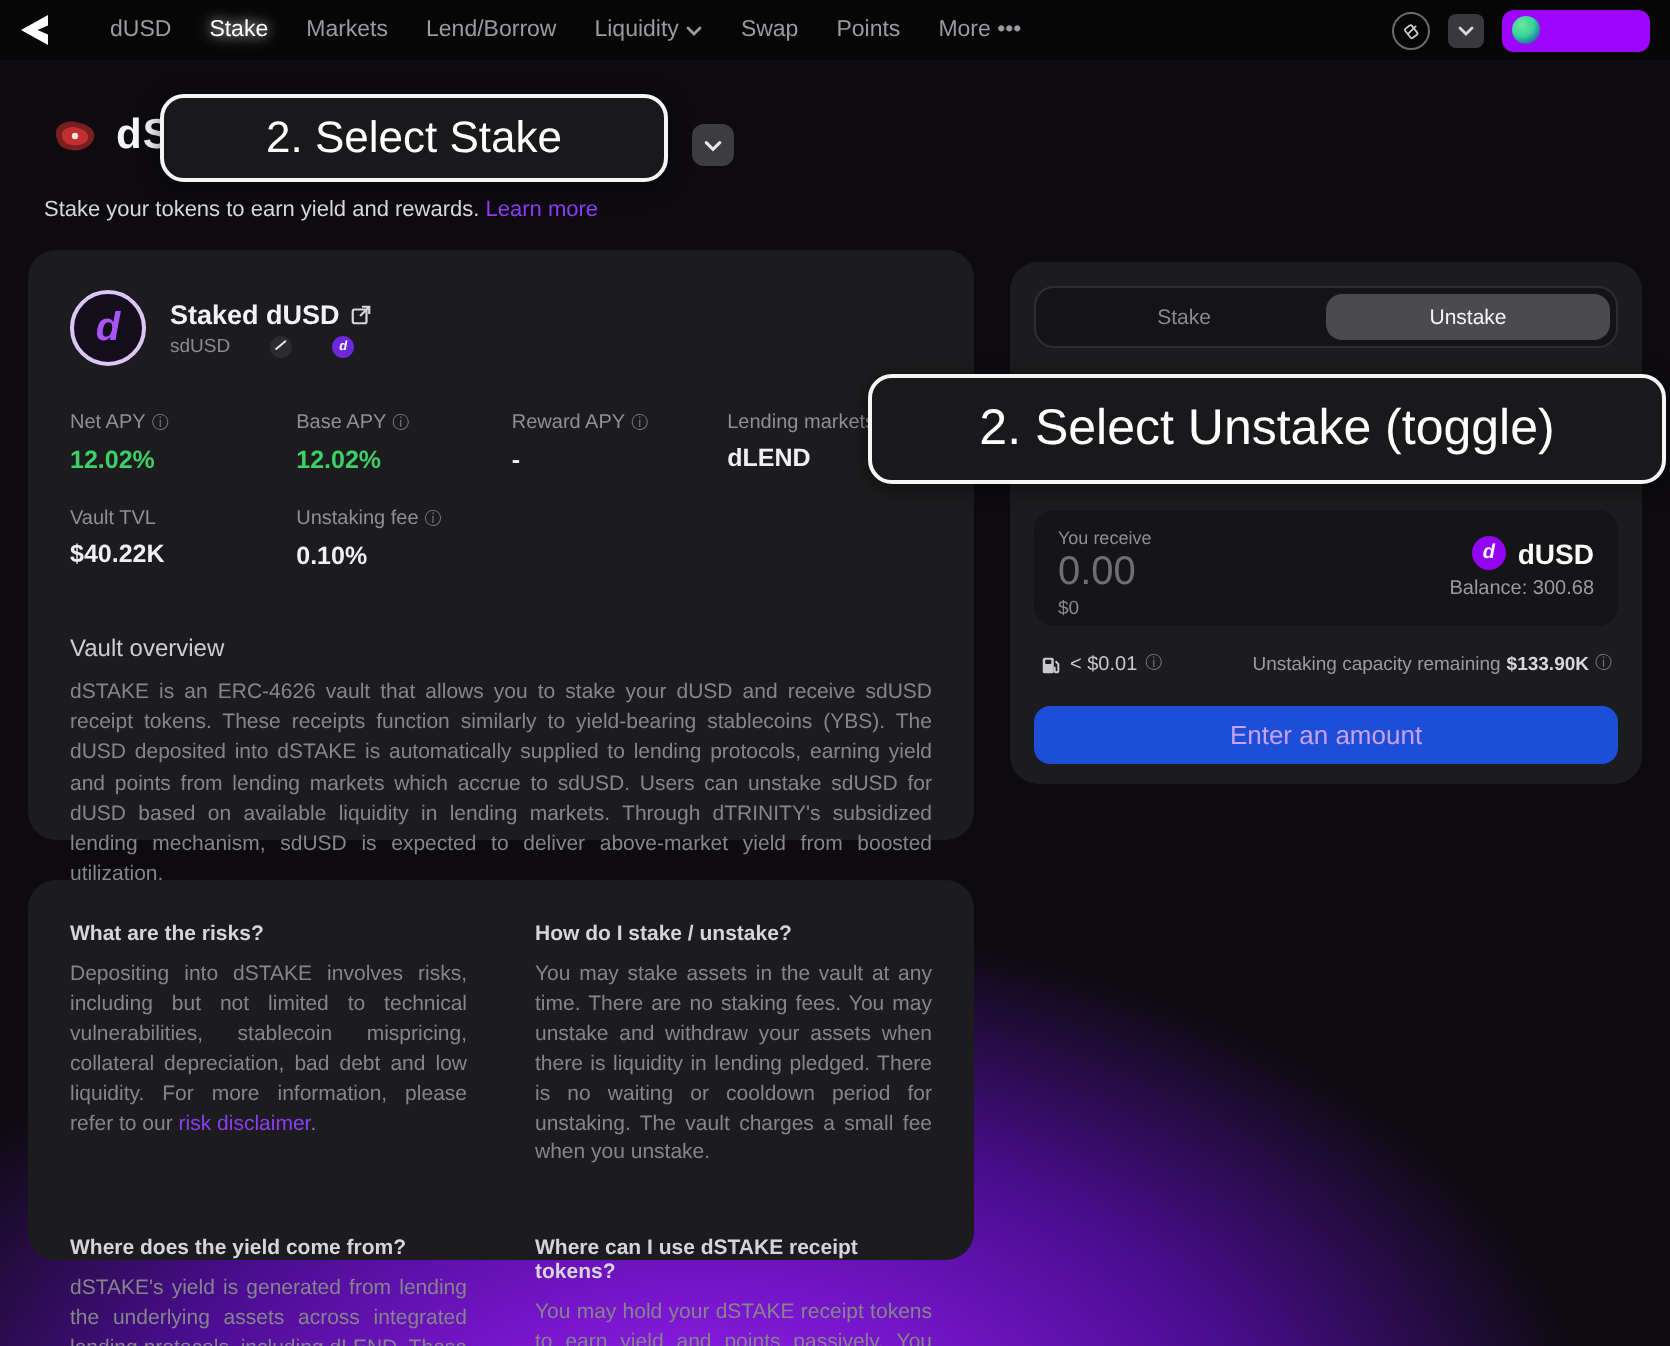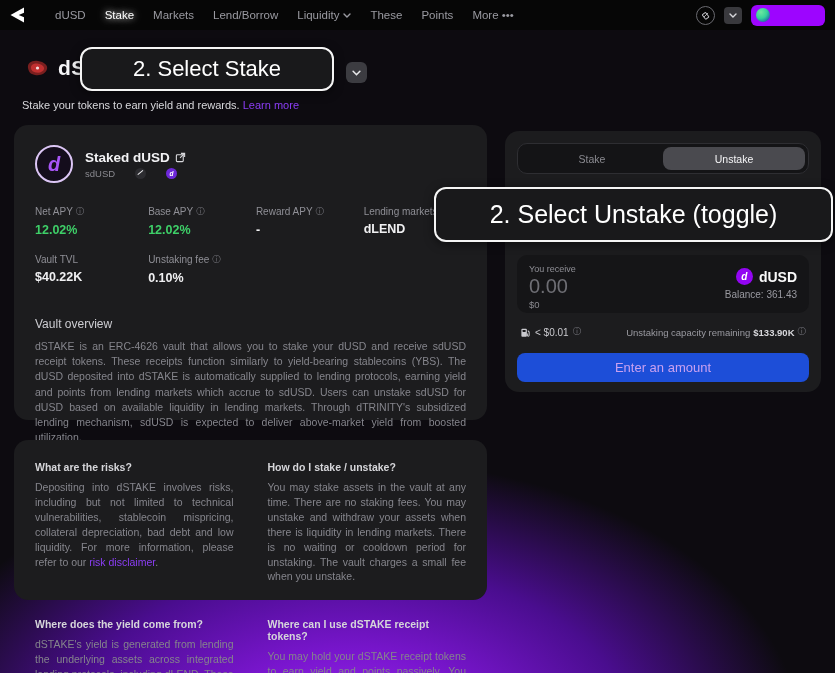--- a/index.html
+++ b/index.html
@@ -51,21 +51,21 @@
     position:absolute; left:346px; top:62px; width:21px; height:21px; border-radius:6px;
     background:#3c3c41; display:flex; align-items:center; justify-content:center; z-index:1; border:none; cursor:pointer;
   }
   .subtitle { position:absolute; left:22px; top:99px; font-size:11px; color:#d8d8dc; z-index:1; }
   .subtitle .link { color:#8b3df5; cursor:pointer; }
 
   
   .card { background:#1c1c1e; border-radius:14px; position:relative; }
   .left-col { position:absolute; left:14px; top:125px; width:473px; z-index:1; }
   .card1 { height:295px; padding:20px 21px; }
-  .card2 { margin-top:20px; height:160px; padding:21px 21px; display:grid; grid-template-columns:1fr 1fr; column-gap:26px; row-gap:22px;gap:34px; }
+  .card2 { margin-top:20px; height:190px; padding:21px 21px; display:grid; grid-template-columns:1fr 1fr; column-gap:26px; row-gap:22px;gap:34px; }
 
   .vault-head { display:flex; align-items:center; gap:12px; }
   .vault-icon {
     width:38px; height:38px; border-radius:50%; background:#140d1c; border:2px solid #dcc6f5;
     display:flex; align-items:center; justify-content:center;
     color:#a855f7; font-size:20px; font-style:italic; font-weight:bold;
   }
   .vault-name-row { display:flex; align-items:center; gap:5px; }
   .vault-name { font-size:13.5px; font-weight:bold; color:#f2f2f4; }
   .vault-sym-row { display:flex; align-items:flex-start; gap:20px; margin-top:3px; }
@@ -168,21 +168,21 @@
         </div>
       <div class="nav-item">
         <span>Liquidity</span>
         <span>
           <svg width="8" height="5" viewBox="0 0 8 5">
               <path d="M1 1 L4 4 L7 1" stroke="#9a9aa1" stroke-width="1.4" fill="none" stroke-linecap="round"></path>
             </svg>
         </span>
       </div>
       <div class="nav-item">
-          <span>These</span>
+          <span>Swap</span>
         </div>
       <div class="nav-item">
           <span>Points</span>
         </div>
       <div class="nav-item">
           <span>More •••</span>
         </div>
     </div>
     <div class="nav-right">
       <div class="gas-circle">
@@ -300,21 +300,21 @@
       </div>
     </div>
 
     <div class="card card2">
       <div>
         <div class="faq-q">What are the risks?</div>
         <div class="faq-a"><span>Depositing into dSTAKE involves risks, including but not limited to technical vulnerabilities, stablecoin mispricing, collateral depreciation, bad debt and low liquidity. For more information, please refer to our </span><span class="link">risk disclaimer</span><span>.</span></div>
       </div>
       <div>
         <div class="faq-q">How do I stake / unstake?</div>
-        <div class="faq-a">You may stake assets in the vault at any time. There are no staking fees. You may unstake and withdraw your assets when there is liquidity in lending markets. There is no waiting or cooldown period for unstaking. The vault charges a small fee when you unstake.</div>
+        <div class="faq-a">You may stake assets in the vault at any time. There are no staking fees. You may unstake and withdraw your assets when there is liquidity in lending pledged. There is no waiting or cooldown period for unstaking. The vault charges a small fee when you unstake.</div>
       </div>
       <div>
         <div class="faq-q">Where does the yield come from?</div>
         <div class="faq-a">dSTAKE's yield is generated from lending the underlying assets across integrated lending protocols, including dLEND. These deposits are secured by other assets pledged by borrowers as collateral.</div>
       </div>
       <div>
         <div class="faq-q">Where can I use dSTAKE receipt tokens?</div>
         <div class="faq-a">You may hold your dSTAKE receipt tokens to earn yield and points passively. You may also supply the receipt tokens to partnered protocols to unlock additional utilities and benefits.</div>
       </div>
     </div>
@@ -333,21 +333,21 @@
           <div class="receive-amount">0.00</div>
           <div class="receive-usd">$0</div>
         </div>
         <div class="receive-right">
           <div class="token-row">
             <span class="token-circle">
                 <span>d</span>
               </span>
             <span class="token-name">dUSD</span>
           </div>
-          <div class="balance">Balance: 361.43</div>
+          <div class="balance">Balance: 300.68</div>
         </div>
       </div>
 
       <div class="gas-row">
         <div class="gas-left">
           <span>
             <svg width="11" height="11" viewBox="0 0 12 12">
                 <rect x="1.5" y="2" width="6" height="8.5" rx="1" fill="#c9c9ce"></rect>
                 <rect x="2.8" y="3.2" width="3.4" height="2.2" rx="0.5" fill="#1c1c1e"></rect>
                 <path d="M8.5 4 L10 5.5 V9 a1 1 0 0 1 -2 0 V7" stroke="#c9c9ce" stroke-width="1.1" fill="none"></path>

